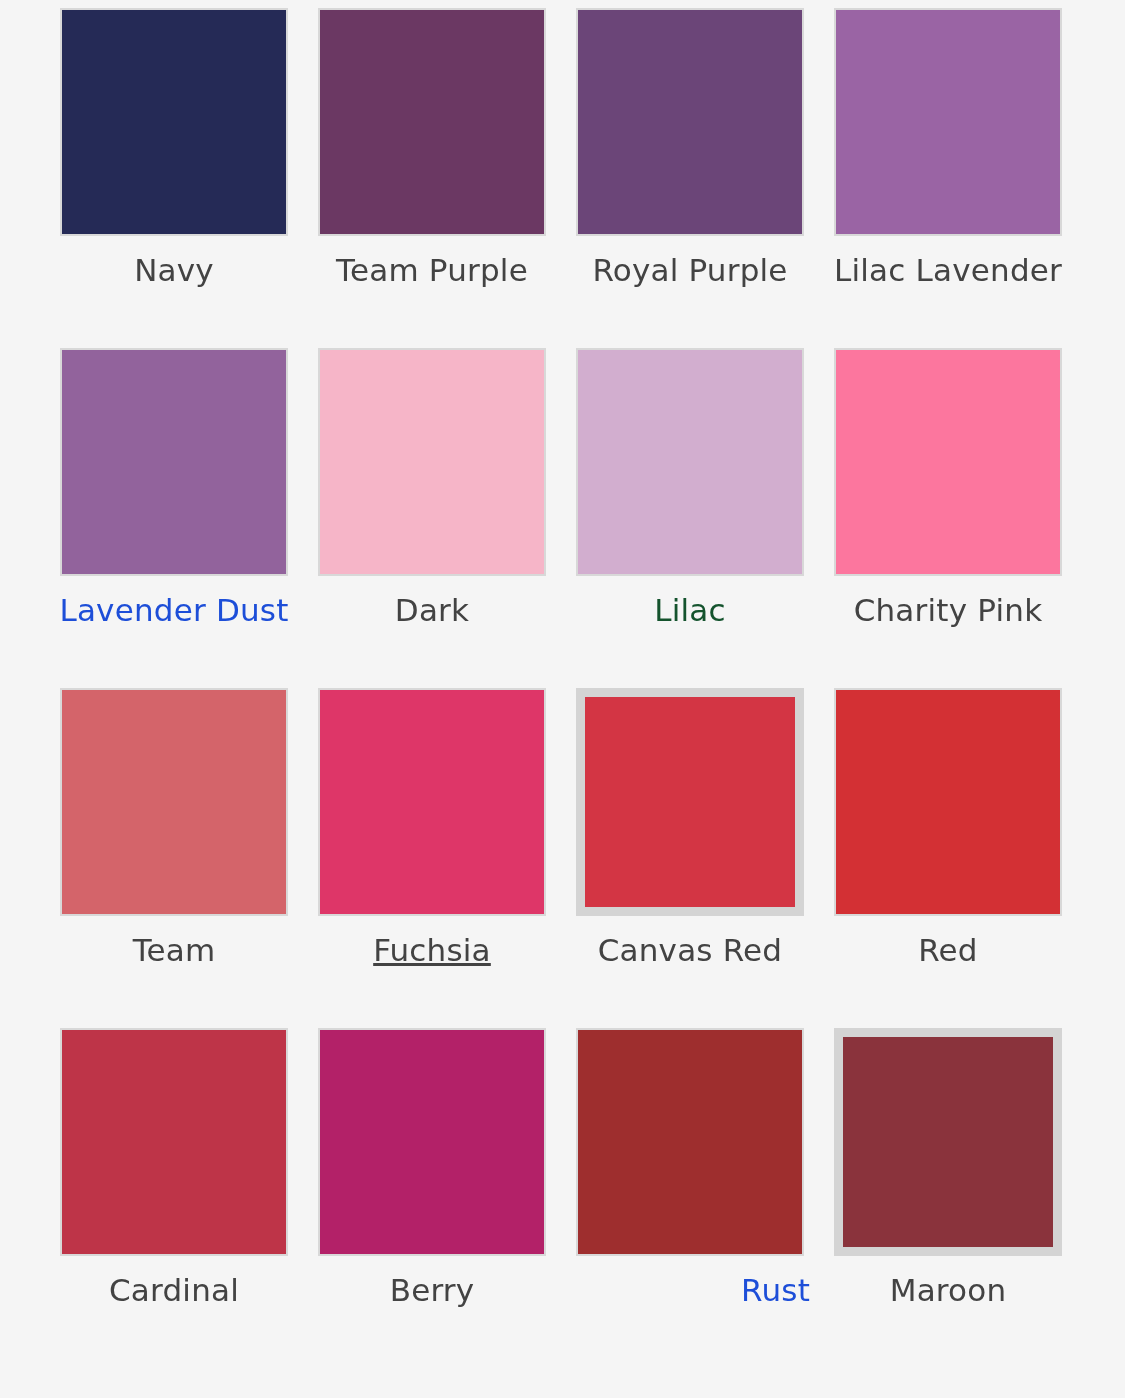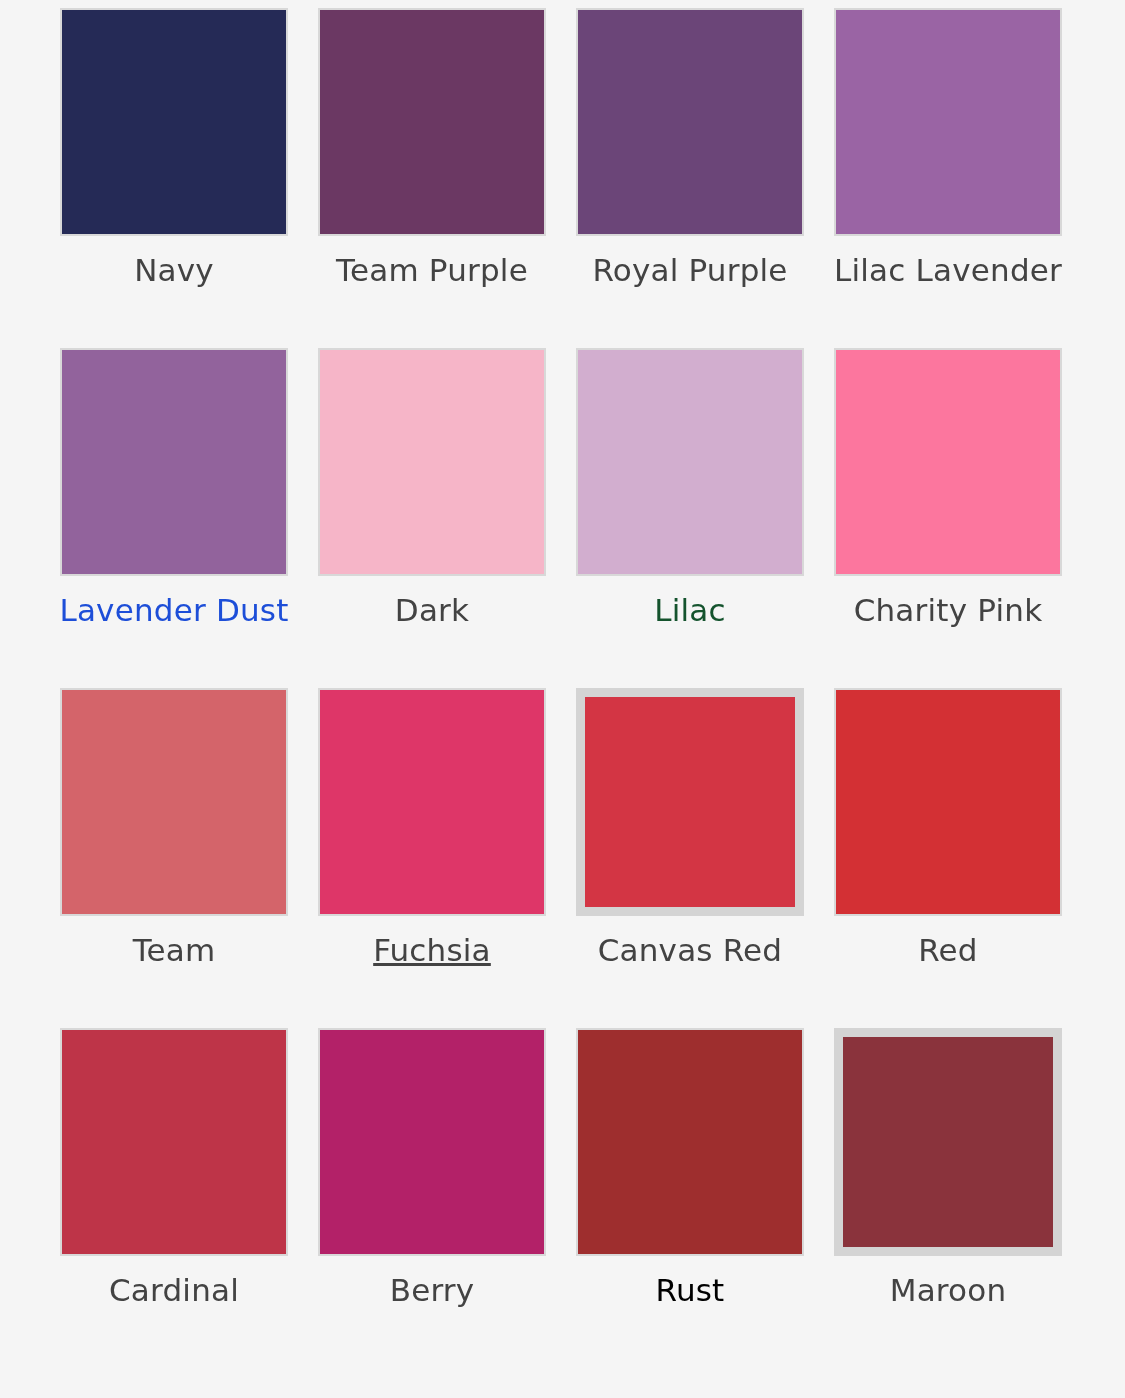--- a/index.html
+++ b/index.html
@@ -110,19 +110,19 @@
     <div class="swatch-cell">
       <div class="swatch-chip" style="background: rgb(190, 52, 72); border-color: rgb(216, 216, 216);"></div>
       <div class="swatch-label" style="color: rgb(67, 67, 67);">Cardinal</div>
     </div>
     <div class="swatch-cell">
       <div class="swatch-chip" style="background: rgb(179, 33, 104); border-color: rgb(216, 216, 216);"></div>
       <div class="swatch-label" style="color: rgb(67, 67, 67);">Berry</div>
     </div>
     <div class="swatch-cell">
       <div class="swatch-chip" style="background: rgb(158, 46, 46); border-color: rgb(216, 216, 216);"></div>
-      <div class="swatch-label" style="color: #000000;">Rust</div>
+      <div class="swatch-label" style="color: #1d4ed8; text-align: right;">Rust</div>
     </div>
     <div class="swatch-cell">
       <div class="swatch-chip thick" style="background: rgb(138, 51, 60); border-color: rgb(212, 212, 212);"></div>
       <div class="swatch-label" style="color: rgb(67, 67, 67);">Maroon</div>
     </div>
   </div>
 
 </body></html>

